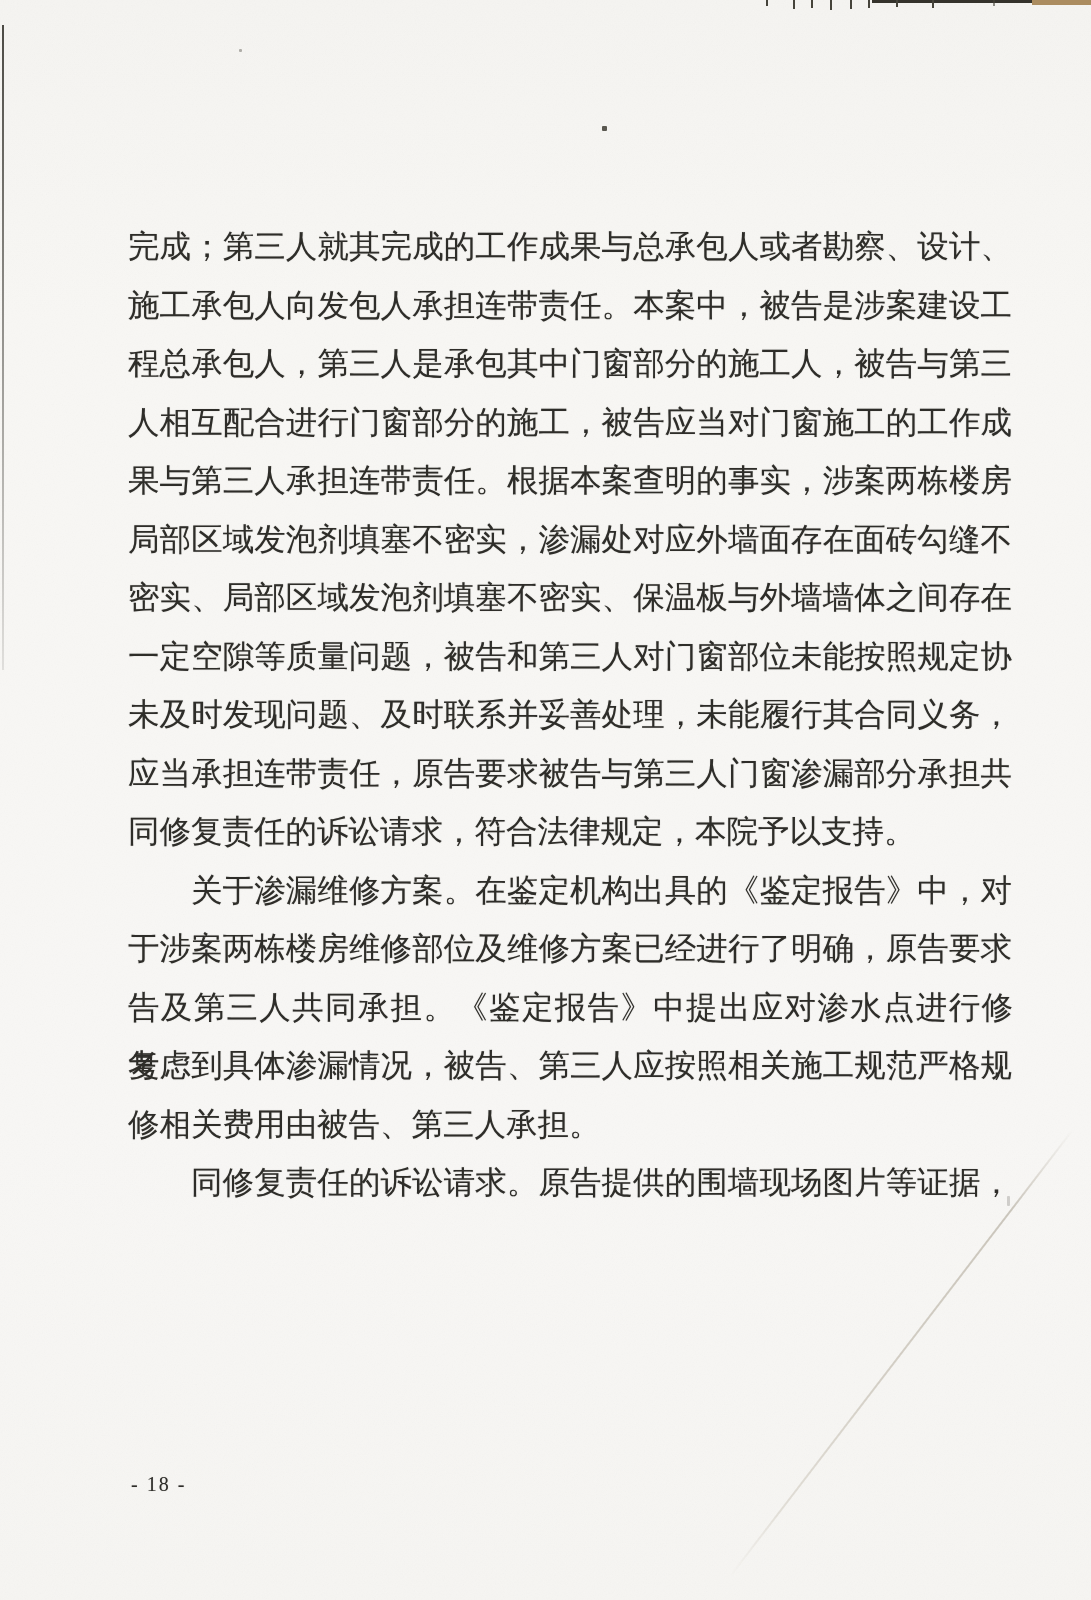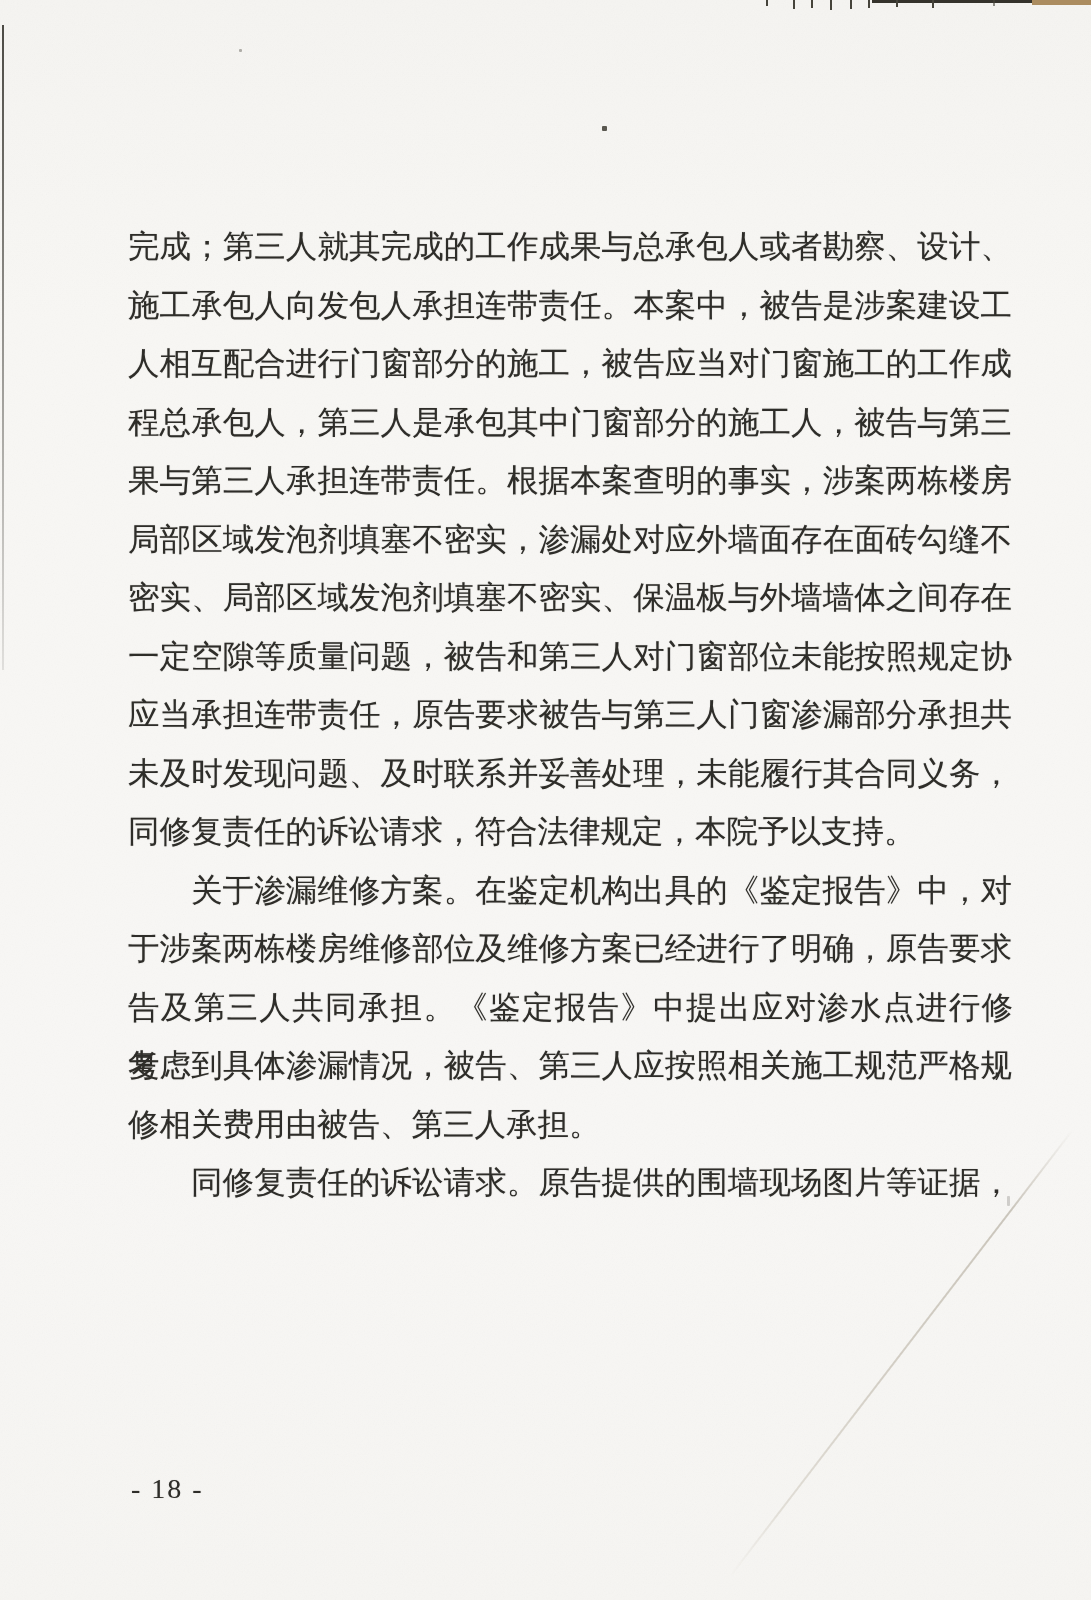--- a/index.html
+++ b/index.html
@@ -38,21 +38,21 @@
     overflow: visible;
   }
   .line.end { text-align-last: left; }
   .line.indent { padding-left: 63px; }
   .line.tight { letter-spacing: -1px; }
 
   .page-number {
     position: absolute;
     left: 131px;
     top: 1473px;
-    font-size: 28px;
+    font-size: 20px;
     color: #2e2d29;
     letter-spacing: 2px;
     text-shadow: 0 0 1px rgba(46,45,41,0.3);
   }
 
   
   .top-line {
     position: absolute; left: 872px; top: 0; width: 219px; height: 3px;
     background: #35332c;
   }
@@ -121,28 +121,28 @@
 
   <div class="left-edge"></div>
   <div class="crease"></div>
   <div class="speck s1"></div>
   <div class="speck s2"></div>
   <div class="speck s3"></div>
 
   <div class="textblock">
     <div class="line">完成；第三人就其完成的工作成果与总承包人或者勘察、设计、</div>
     <div class="line">施工承包人向发包人承担连带责任。本案中，被告是涉案建设工</div>
+    <div class="line">程总承包人，第三人是承包其中门窗部分的施工人，被告与第三</div>
     <div class="line">人相互配合进行门窗部分的施工，被告应当对门窗施工的工作成</div>
-    <div class="line">程总承包人，第三人是承包其中门窗部分的施工人，被告与第三</div>
     <div class="line">果与第三人承担连带责任。根据本案查明的事实，涉案两栋楼房</div>
     <div class="line">局部区域发泡剂填塞不密实，渗漏处对应外墙面存在面砖勾缝不</div>
     <div class="line">密实、局部区域发泡剂填塞不密实、保温板与外墙墙体之间存在</div>
     <div class="line">一定空隙等质量问题，被告和第三人对门窗部位未能按照规定协</div>
+    <div class="line">未及时发现问题、及时联系并妥善处理，未能履行其合同义务，</div>
     <div class="line">应当承担连带责任，原告要求被告与第三人门窗渗漏部分承担共</div>
-    <div class="line">未及时发现问题、及时联系并妥善处理，未能履行其合同义务，</div>
     <div class="line end">同修复责任的诉讼请求，符合法律规定，本院予以支持。</div>
     <div class="line indent">关于渗漏维修方案。在鉴定机构出具的《鉴定报告》中，对</div>
     <div class="line">于涉案两栋楼房维修部位及维修方案已经进行了明确，原告要求</div>
     <div class="line tight">告及第三人共同承担。《鉴定报告》中提出应对渗水点进行修复，</div>
     <div class="line">考虑到具体渗漏情况，被告、第三人应按照相关施工规范严格规</div>
     <div class="line end">修相关费用由被告、第三人承担。</div>
     <div class="line indent">同修复责任的诉讼请求。原告提供的围墙现场图片等证据，</div>
   </div>
 
   <div class="page-number">- 18 -</div>

